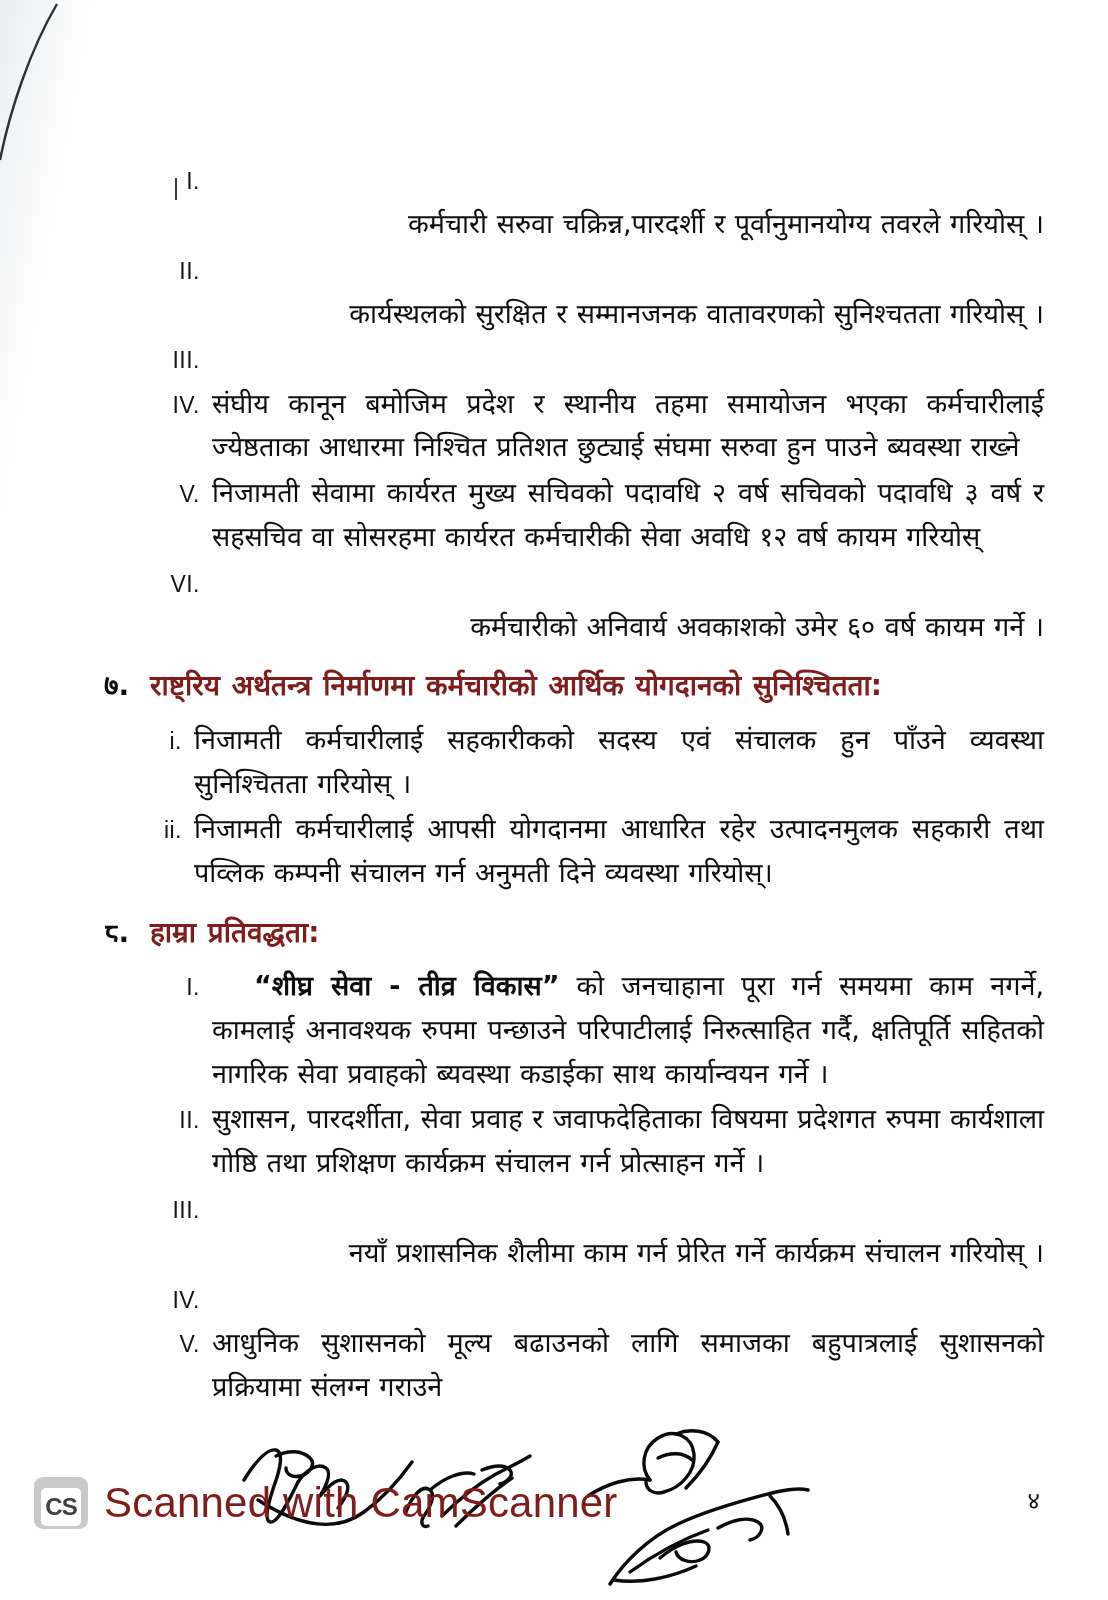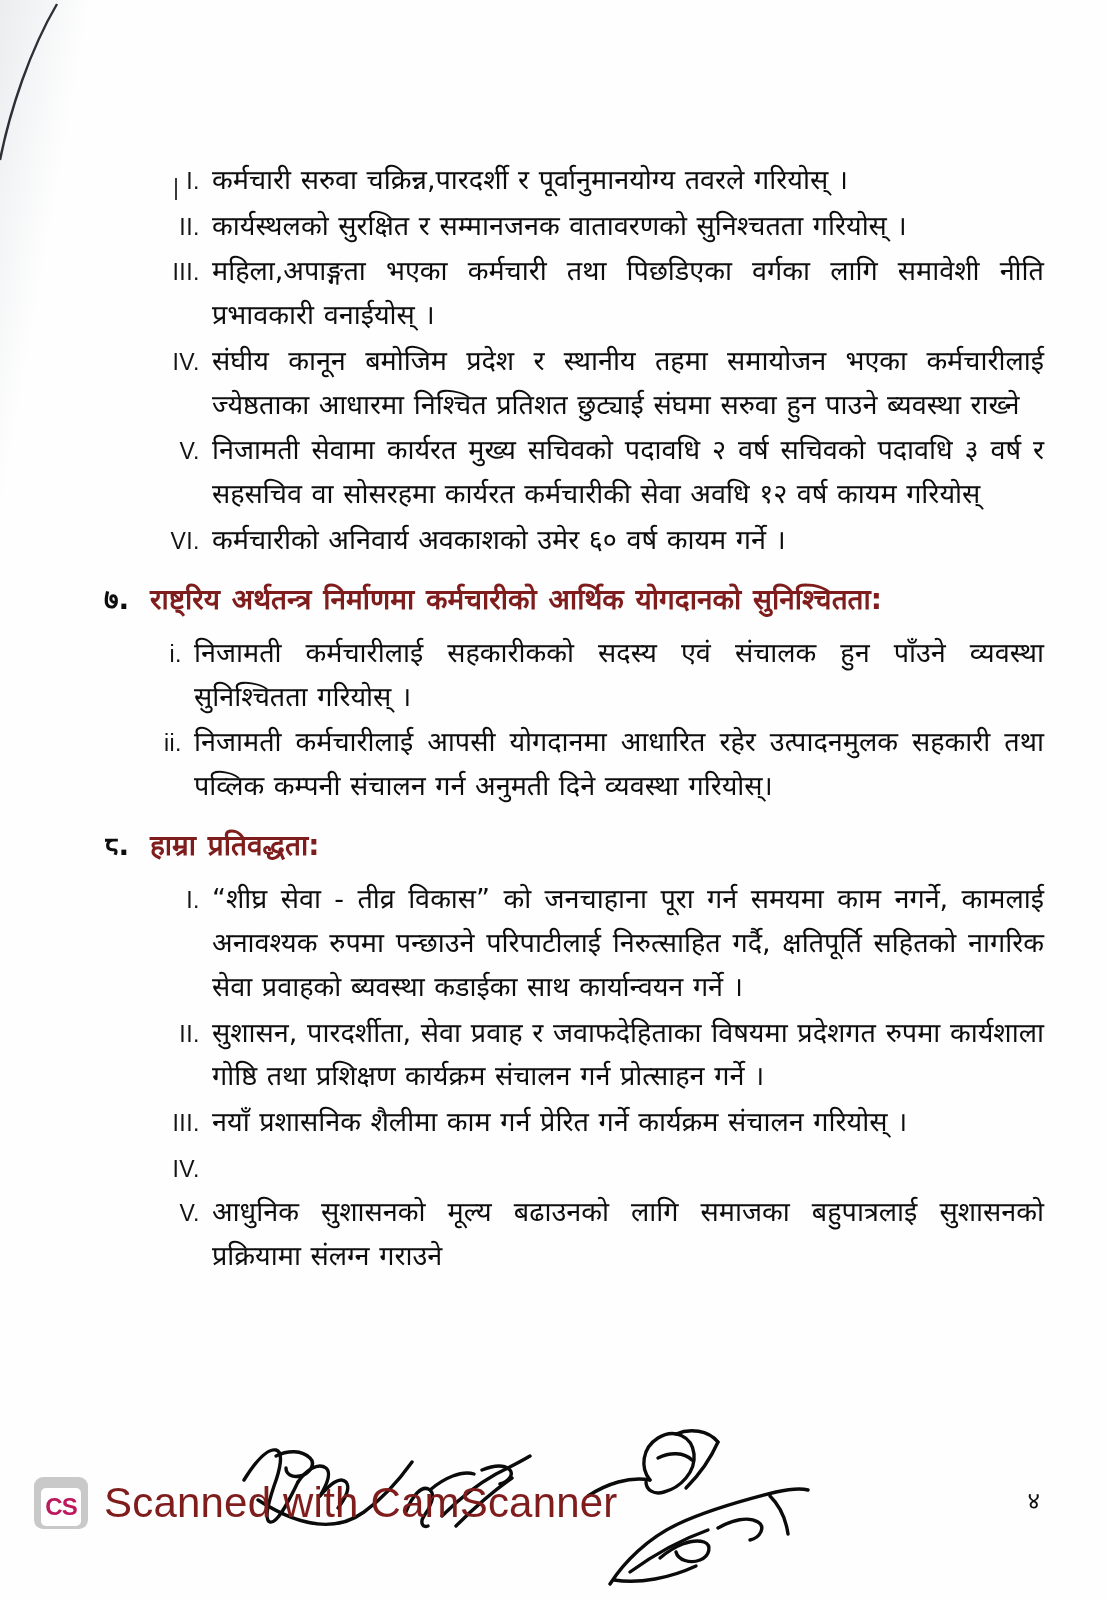--- a/index.html
+++ b/index.html
@@ -74,21 +74,21 @@
 
   .body-text {
     flex: 1 1 auto;
     font-size: 27px;
     line-height: 1.62;
     color: #0d0d0d;
     text-align: justify;
     text-justify: inter-word;
     word-spacing: 1px;
   }
-  .body-text.no-justify { text-align: left; }
+  .body-text.no-justify { text-align: right; margin-top: 44px; }
 
   
   .section-heading {
     display: flex;
     align-items: flex-start;
     margin-top: 16px;
     margin-bottom: 10px;
   }
   .section-num {
     flex: 0 0 auto;
@@ -100,21 +100,21 @@
   }
   .section-title {
     flex: 1 1 auto;
     font-size: 28px;
     line-height: 1.55;
     color: #7f1d1d;
     font-weight: 700;
     word-spacing: 2px;
   }
 
-  .slogan { font-weight: 400; }
+  .slogan { font-weight: 700; margin-left: 42px; }
 
   
   .signatures {
     position: absolute;
     left: 0;
     top: 1418px;
     width: 1108px;
     height: 182px;
     pointer-events: none;
   }
@@ -150,21 +150,21 @@
     width: 40px;
     height: 38px;
     border-radius: 5px;
     background: #ffffff;
     display: flex;
     align-items: center;
     justify-content: center;
     font-family: "Liberation Sans", sans-serif;
     font-size: 24px;
     font-weight: 700;
-    color: #be185d;
+    color: #404040;
     letter-spacing: -1px;
     margin-top: 8px;
   }
   .watermark-text {
     font-family: "Liberation Sans", sans-serif;
     font-size: 42px;
     color: #7f1d1d;
     letter-spacing: 0.2px;
     white-space: nowrap;
   }
@@ -199,21 +199,20 @@
         <div class="body-text no-justify">कर्मचारी सरुवा चक्रिन्न,पारदर्शी र पूर्वानुमानयोग्य तवरले गरियोस् ।</div>
       </div>
 
       <div class="item">
         <div class="marker marker-upper">II.</div>
         <div class="body-text no-justify">कार्यस्थलको सुरक्षित र सम्मानजनक वातावरणको सुनिश्चतता गरियोस् ।</div>
       </div>
 
       <div class="item">
         <div class="marker marker-upper">III.</div>
-        <div class="body-text">महिला,अपाङ्गता भएका कर्मचारी तथा पिछडिएका वर्गका लागि समावेशी नीति प्रभावकारी वनाईयोस् ।</div>
       </div>
 
       <div class="item">
         <div class="marker marker-upper">IV.</div>
         <div class="body-text">संघीय कानून बमोजिम प्रदेश र स्थानीय तहमा समायोजन भएका कर्मचारीलाई ज्येष्ठताका आधारमा निश्चित प्रतिशत छुट्याई संघमा सरुवा हुन पाउने ब्यवस्था राख्ने</div>
       </div>
 
       <div class="item">
         <div class="marker marker-upper">V.</div>
         <div class="body-text">निजामती सेवामा कार्यरत मुख्य सचिवको पदावधि २ वर्ष सचिवको पदावधि ३ वर्ष र सहसचिव वा सोसरहमा कार्यरत कर्मचारीकी सेवा अवधि १२ वर्ष कायम गरियोस्</div>

